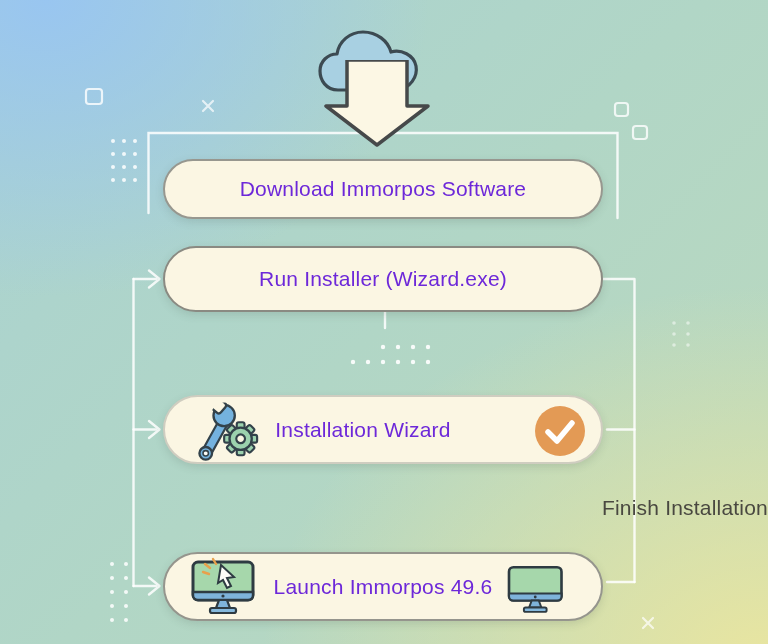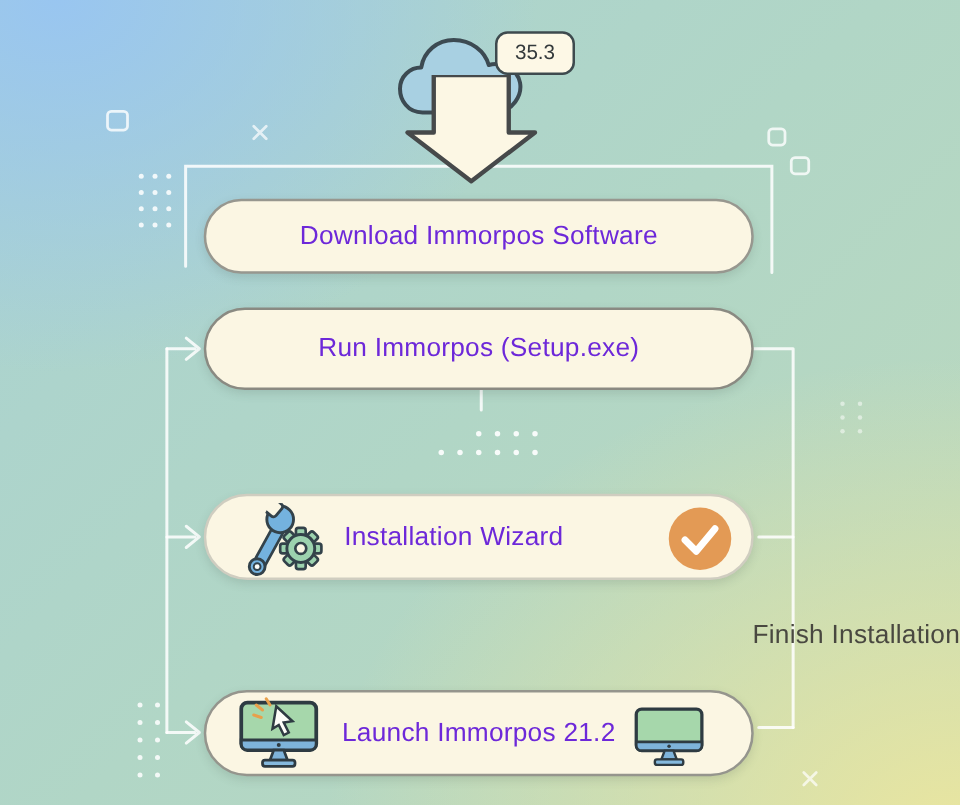--- a/index.html
+++ b/index.html
@@ -126,30 +126,27 @@
   </svg>
 
   <svg class="abs" style="left:316px;top:24px;" width="118" height="82" viewBox="0 0 118 82">
     <path d="M22,66 C10,66 4,56 4,47 C4,37 12,30 21,30 C23,17 34,8 47,8 C61,8 72,17 75,28 C85,25 98,31 100,42 C102,53 94,64 82,66 Z" fill="#a8d0e2" stroke="#3c4a52" stroke-width="3.2" stroke-linejoin="round"></path>
   </svg>
 
   <svg class="abs" style="left:315px;top:60px;" width="140" height="92" viewBox="0 0 140 92">
     <polygon points="32,0 92,0 92,46 113,46 62,85 11,46 32,46" fill="#fcf7e4" stroke="#46494a" stroke-width="3.5" stroke-linejoin="round"></polygon>
   </svg>
 
-  <div class="version-badge">
-    <span>35.3</span>
-  </div>
 
   <div class="pill" style="top:159px;height:60px;border-radius:30px;border-color:#97978f;">
     <span class="label">Download Immorpos Software</span>
   </div>
 
   <div class="pill" style="top:246px;height:66px;border-radius:33px;border-color:#8a8a82;">
-    <span class="label">Run Immorpos (Setup.exe)</span>
+    <span class="label">Run Installer (Wizard.exe)</span>
   </div>
 
   <div class="pill" style="top:395px;height:69px;border-radius:34.5px;border-color:#cfcdc0;">
     <svg class="abs" style="left:26px;top:3px;" width="76" height="64" viewBox="0 0 76 66">
       <defs>
           <clipPath id="wjaw">
             <circle cx="33" cy="16" r="13.5"></circle>
           </clipPath>
         </defs>
 
@@ -194,21 +191,21 @@
       <rect x="4" y="6" width="60" height="38" rx="5" fill="#a6d7ab" stroke="#2e3b42" stroke-width="3"></rect>
       <path d="M4,36 L64,36 L64,39 C64,42 62,44 59,44 L9,44 C6,44 4,42 4,39 Z" fill="#7eb3da" stroke="#2e3b42" stroke-width="2.4"></path>
       <circle cx="34" cy="40" r="1.6" fill="#2e3b42"></circle>
       <polygon points="30,44 38,44 41,52 27,52" fill="#7eb3da" stroke="#2e3b42" stroke-width="2.2"></polygon>
       <rect x="21" y="52" width="26" height="5" rx="2" fill="#85b9dd" stroke="#2e3b42" stroke-width="2.2"></rect>
       <g>
         <path d="M24,3 L27,8 M16,8 L21,12 M14,16 L20,18" stroke="#e8a04b" stroke-width="2.4" stroke-linecap="round" fill="none"></path>
         <polygon points="32,9 45,21 38,22 42,30 38,32 34,24 29,27" fill="#fdfdf8" stroke="#2e3b42" stroke-width="2"></polygon>
       </g>
     </svg>
-    <span class="label">Launch Immorpos 21.2</span>
+    <span class="label">Launch Immorpos 49.6</span>
     <svg class="abs" style="right:32px;top:8px;" width="64" height="56" viewBox="0 0 72 64">
       <rect x="4" y="6" width="60" height="38" rx="5" fill="#a6d7ab" stroke="#2e3b42" stroke-width="3"></rect>
       <path d="M4,36 L64,36 L64,39 C64,42 62,44 59,44 L9,44 C6,44 4,42 4,39 Z" fill="#7eb3da" stroke="#2e3b42" stroke-width="2.4"></path>
       <circle cx="34" cy="40" r="1.6" fill="#2e3b42"></circle>
       <polygon points="30,44 38,44 41,52 27,52" fill="#7eb3da" stroke="#2e3b42" stroke-width="2.2"></polygon>
       <rect x="21" y="52" width="26" height="5" rx="2" fill="#85b9dd" stroke="#2e3b42" stroke-width="2.2"></rect>
     </svg>
   </div>
 
 </div>

